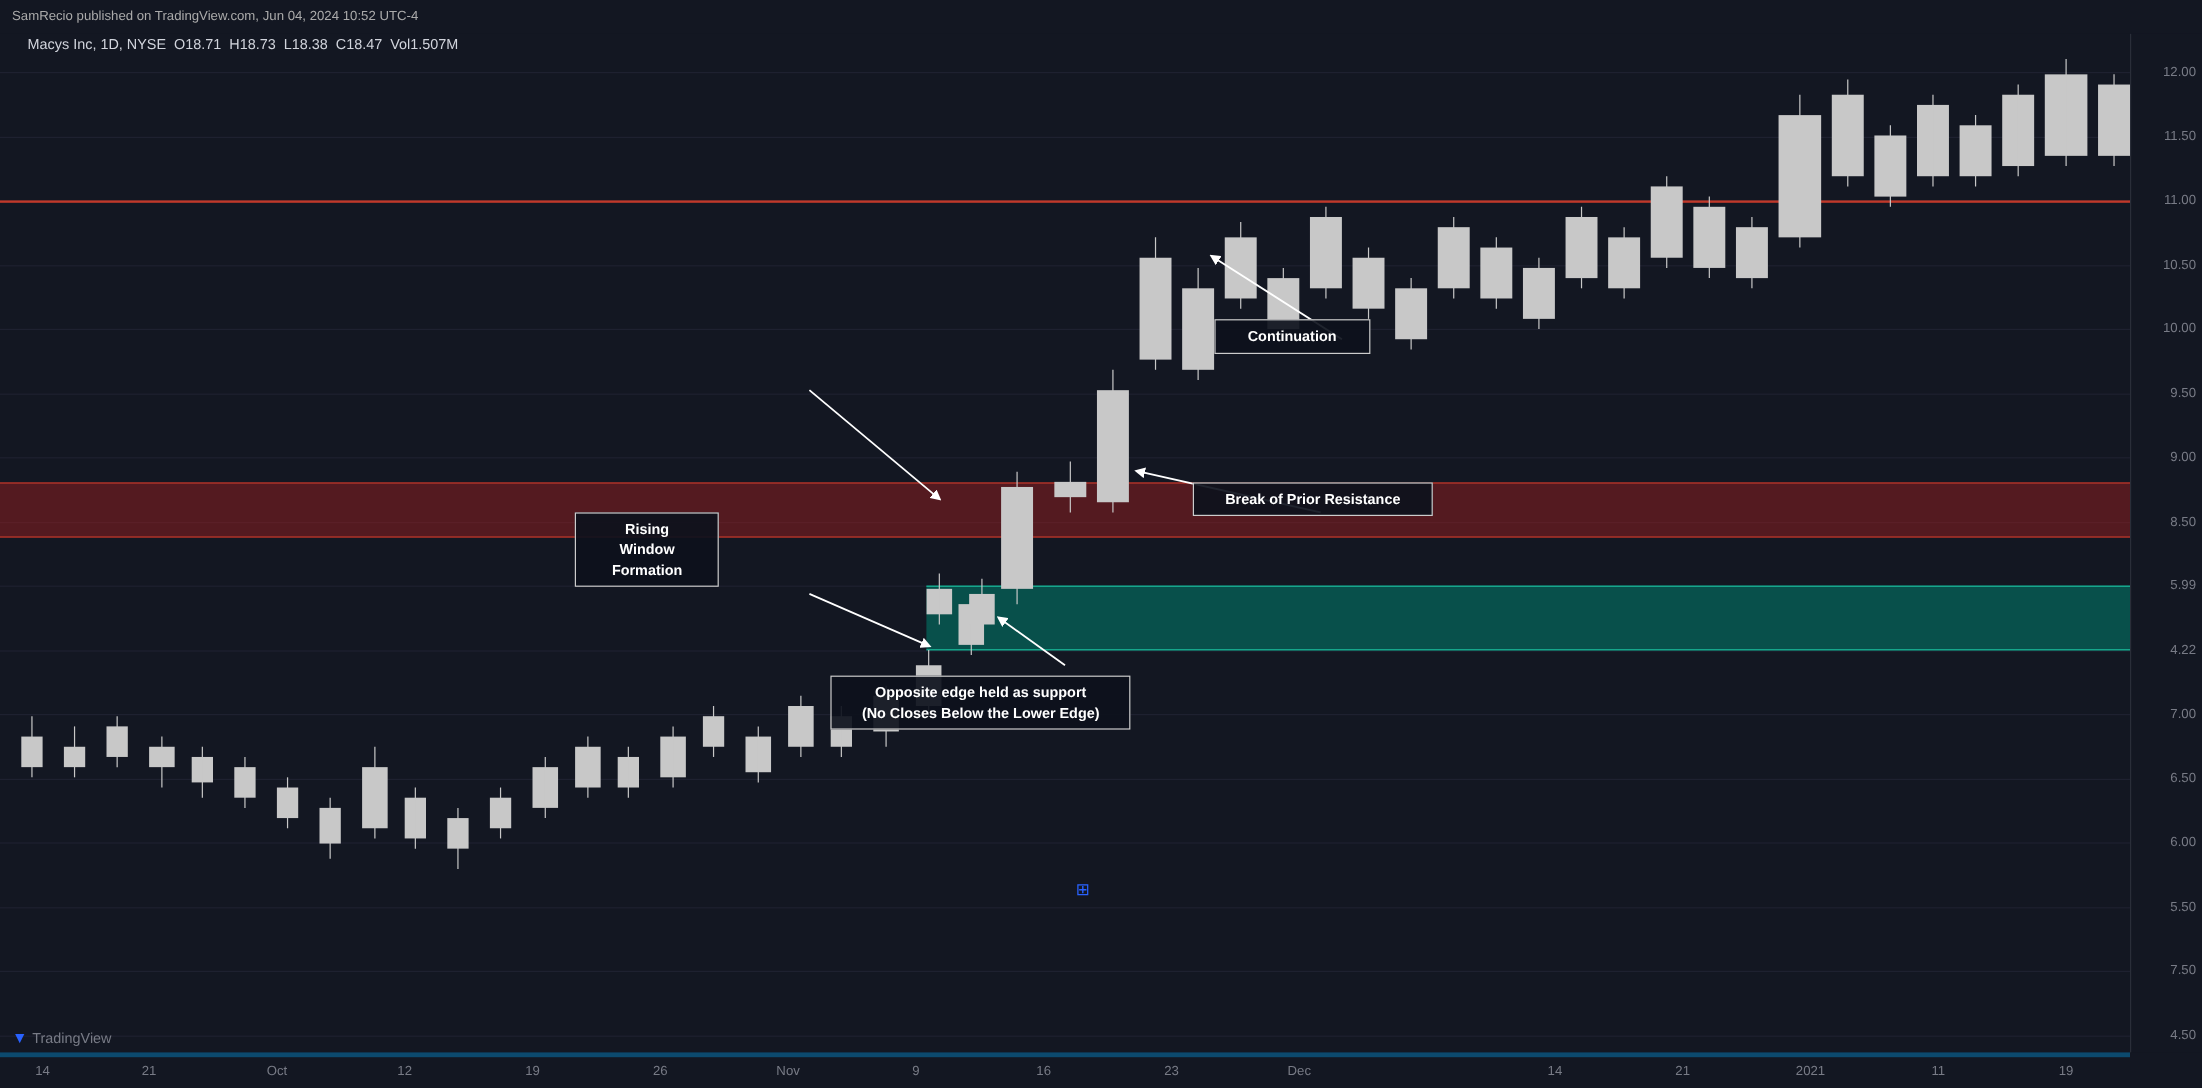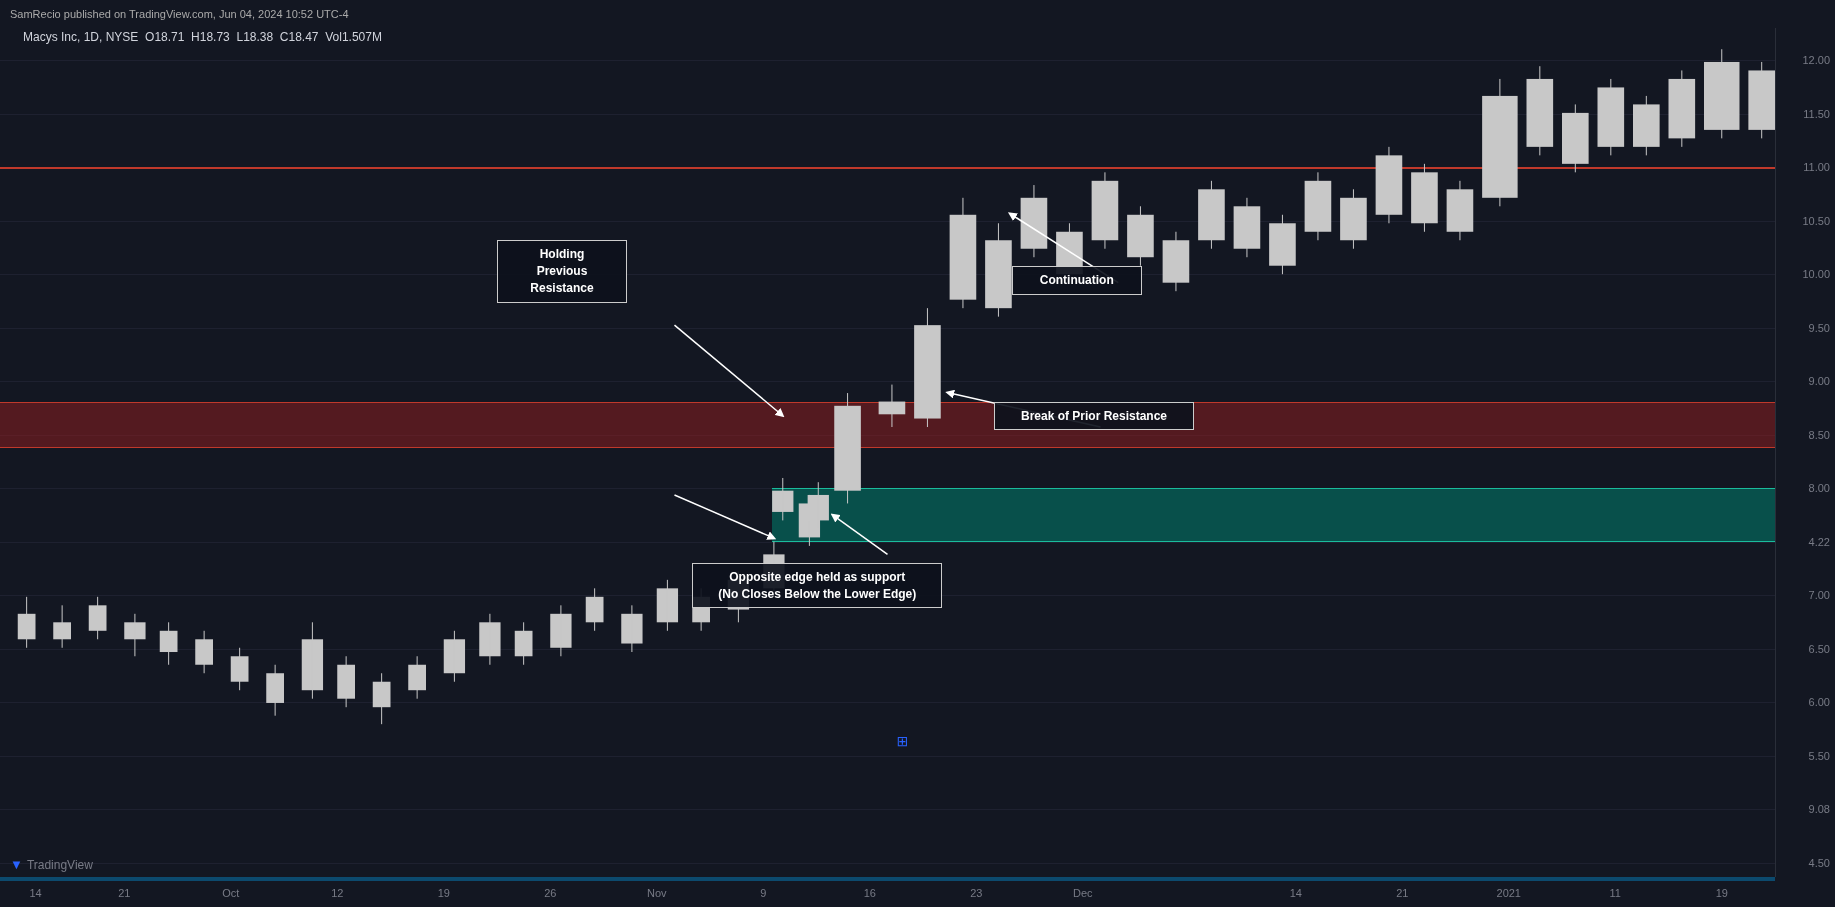--- a/index.html
+++ b/index.html
@@ -409,26 +409,26 @@
 
       <line x1="38%" y1="55%" x2="43.5%" y2="60%" stroke="white" stroke-width="1.5" marker-end="url(#arrowhead)"></line>
 
       <line x1="62%" y1="47%" x2="53.5%" y2="43%" stroke="white" stroke-width="1.5" marker-end="url(#arrowhead)"></line>
 
       <line x1="63%" y1="30%" x2="57%" y2="22%" stroke="white" stroke-width="1.5" marker-end="url(#arrowhead)"></line>
 
       <line x1="50%" y1="62%" x2="47%" y2="57.5%" stroke="white" stroke-width="1.5" marker-end="url(#arrowhead)"></line>
     </svg>
 
-    <div class="annotation-box" style="left: 28%; top: 25%; width: 130px;">
-      <span style="white-space: pre-line;">Holding
-Previous
-Resistance</span>
+
+    <div class="annotation-box" style="left: 27%; top: 47%; width: 120px;">
+      <span style="white-space: pre-line;">Rising
+Window
+Formation</span>
     </div>
-
 
     <div class="annotation-box" style="left: 56%; top: 44%; width: 200px;">
       <span>Break of Prior Resistance</span>
     </div>
 
     <div class="annotation-box" style="left: 57%; top: 28%; width: 130px;">
       <span>Continuation</span>
     </div>
 
     <div class="annotation-box" style="left: 39%; top: 63%; width: 250px;">
@@ -442,27 +442,27 @@
 
   <div id="price-scale">
     <span class="price-label" style="top: 3.8%;">12.00</span>
     <span class="price-label" style="top: 10.1%;">11.50</span>
     <span class="price-label" style="top: 16.4%; text-align: right;">11.00</span>
     <span class="price-label" style="top: 22.7%;">10.50</span>
     <span class="price-label" style="top: 29%;">10.00</span>
     <span class="price-label" style="top: 35.3%;">9.50</span>
     <span class="price-label" style="top: 41.6%;">9.00</span>
     <span class="price-label" style="top: 47.9%;">8.50</span>
-    <span class="price-label" style="top: 54.2%;">8.00</span>
+    <span class="price-label" style="top: 54.2%;">5.99</span>
     <span class="price-label" style="top: 60.5%;">4.22</span>
     <span class="price-label" style="top: 66.8%;">7.00</span>
     <span class="price-label" style="top: 73.1%;">6.50</span>
     <span class="price-label" style="top: 79.4%;">6.00</span>
     <span class="price-label" style="top: 85.7%;">5.50</span>
-    <span class="price-label" style="top: 92%;">9.08</span>
+    <span class="price-label" style="top: 92%;">7.50</span>
     <span class="price-label" style="top: 98.3%;">4.50</span>
   </div>
 
   <div id="time-scale">
     <span class="time-label" style="left: 2%;">14</span>
     <span class="time-label" style="left: 7%;">21</span>
     <span class="time-label" style="left: 13%;">Oct</span>
     <span class="time-label" style="left: 19%;">12</span>
     <span class="time-label" style="left: 25%;">19</span>
     <span class="time-label" style="left: 31%;">26</span>

